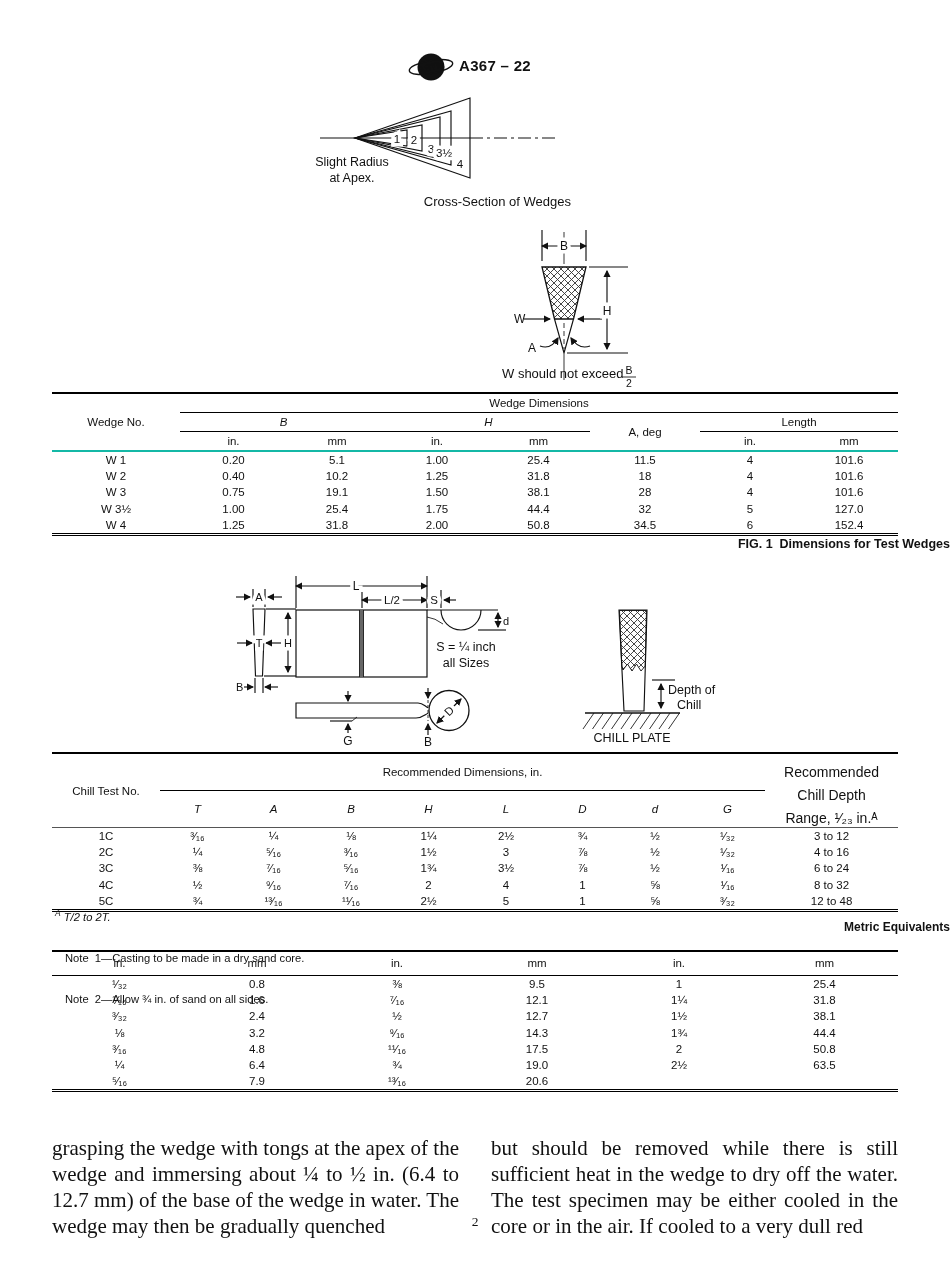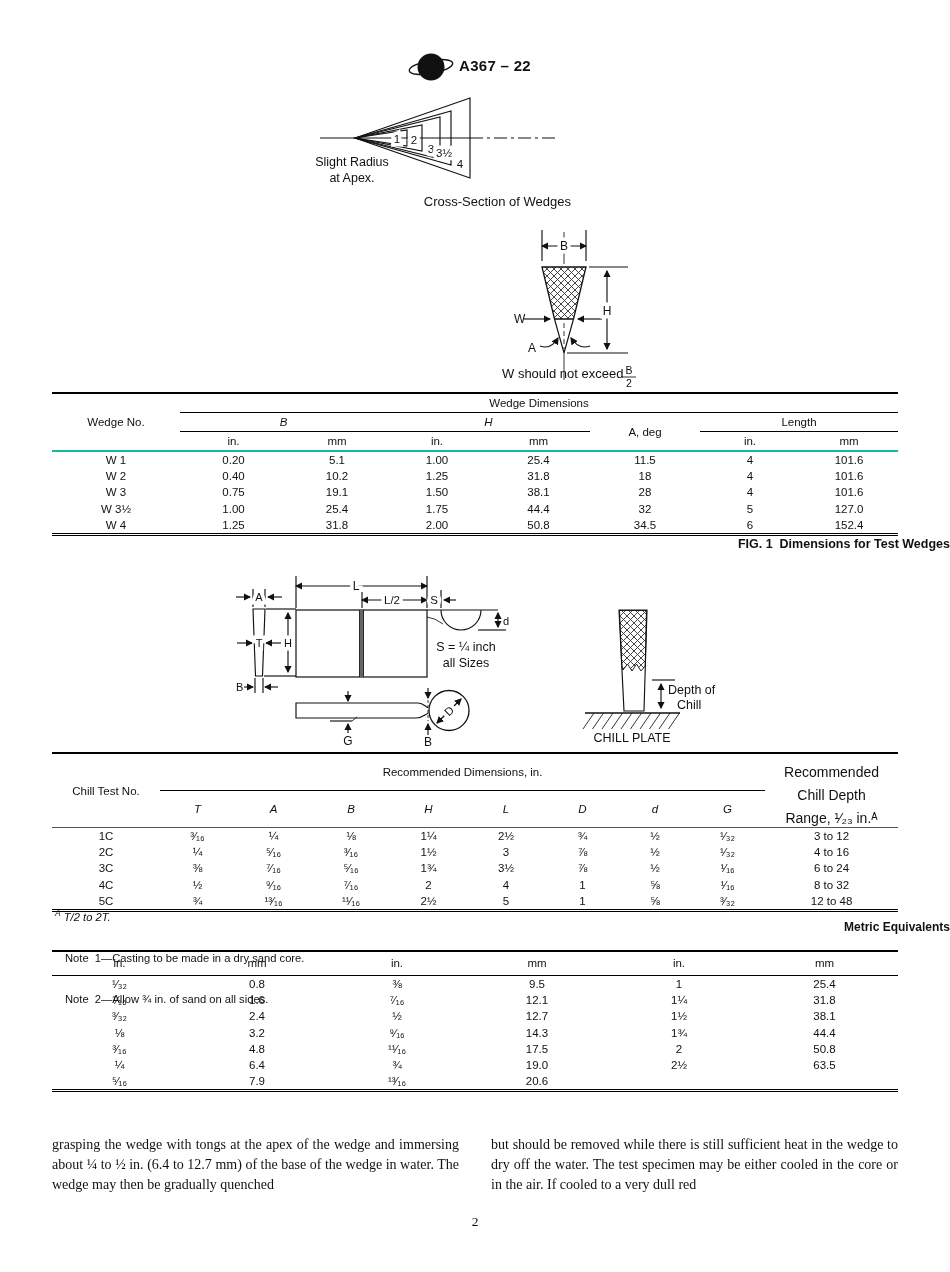--- a/index.html
+++ b/index.html
@@ -24,21 +24,21 @@
   .grayrule tbody tr:first-child td{border-top:2px solid #14b8a6;}
   .midrule  tbody tr:first-child td{border-top:1.5px solid #555;}
   .thinrule tbody tr:first-child td{border-top:1px solid #000;}
   .range-h div{line-height:13px;font-size:14px;margin-top:10px;}
   
   .notes{position:absolute;left:55px;top:879px;font-size:11.2px;line-height:13.8px;white-space:pre;}
   .notes .nind{padding-left:10px;}
   .sup{vertical-align:super;font-size:8.5px;}
   
   .bodycol{position:absolute;top:1135px;width:407px;font-family:"Liberation Serif","DejaVu Serif",serif;
-           font-size:14px;line-height:20px;text-align:justify;}
+           font-size:21px;line-height:26px;text-align:justify;}
   
   .pagenum{position:absolute;left:0;top:1214px;width:950px;text-align:center;
            font-family:"Liberation Serif","DejaVu Serif",serif;font-size:13.5px;}
   .copyright{position:absolute;left:78px;top:1229px;font-size:9.3px;line-height:12.9px;}
   
   .fig{position:absolute;}
   .ln{stroke:#111;stroke-width:1.15;fill:none;}
   .thin{stroke:#111;stroke-width:.85;fill:none;}
   .svgt{font-family:"Liberation Sans","DejaVu Sans",sans-serif;fill:#111;}
   .halo{stroke:#fff;stroke-width:7px;paint-order:stroke;}

